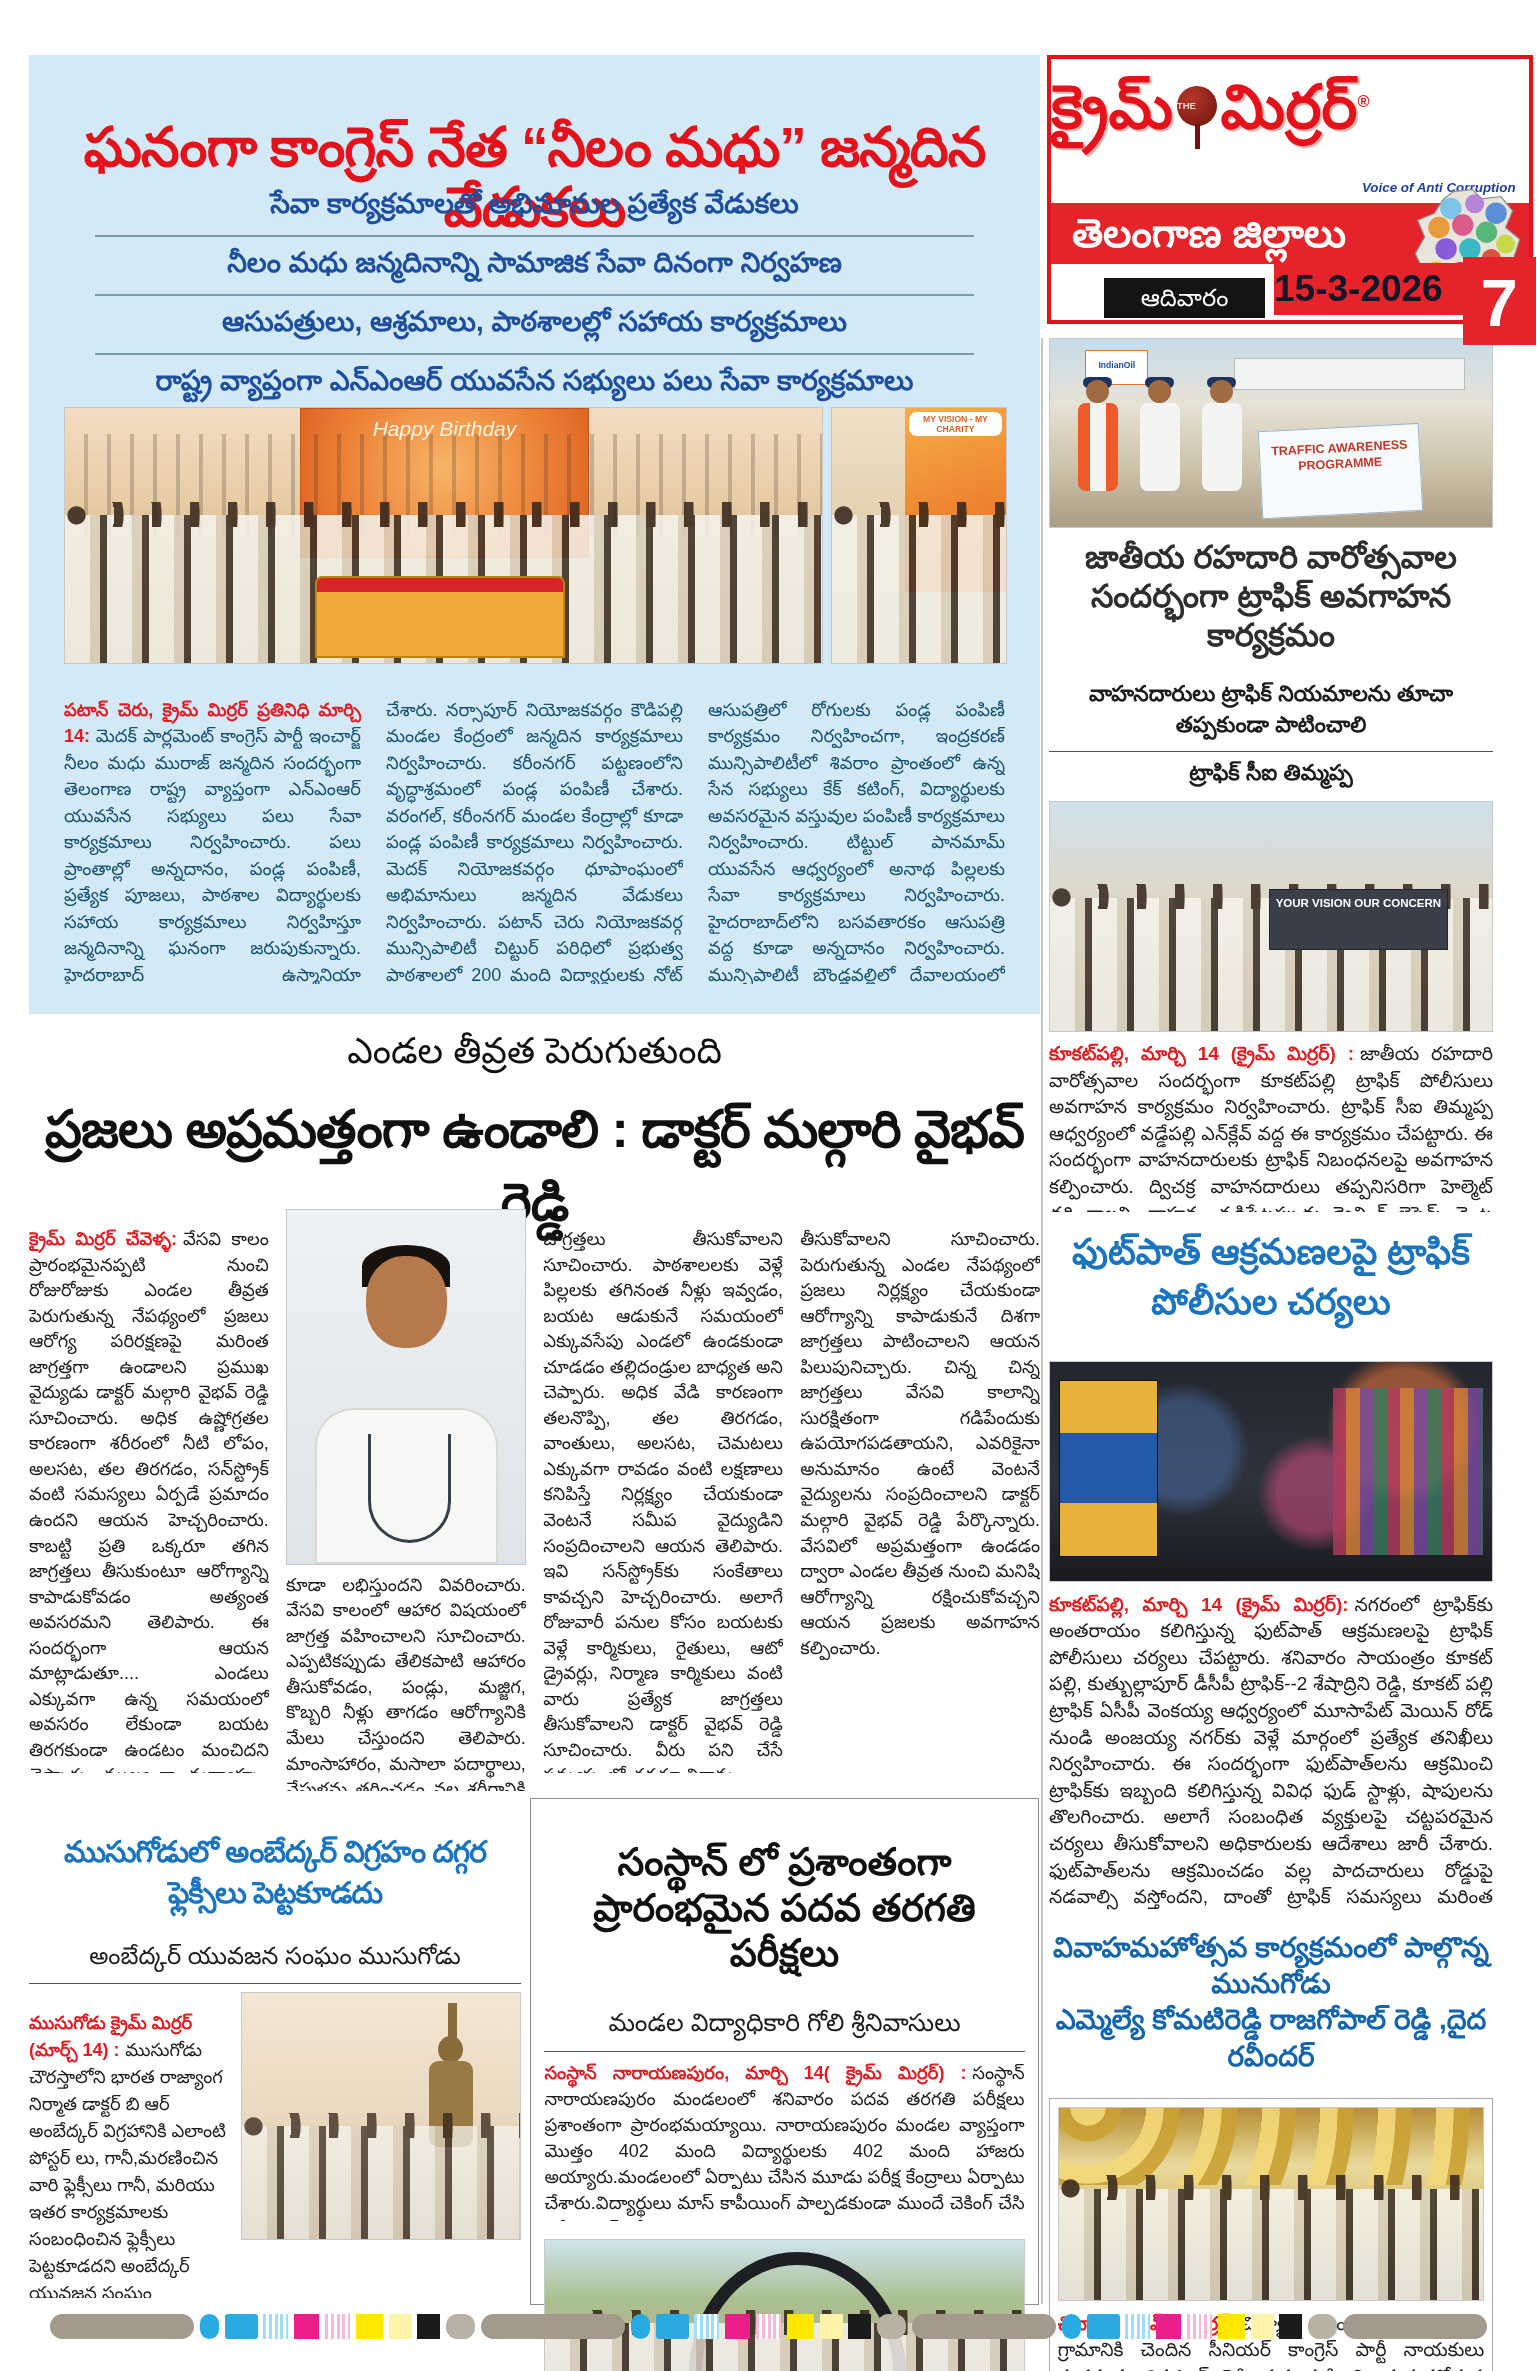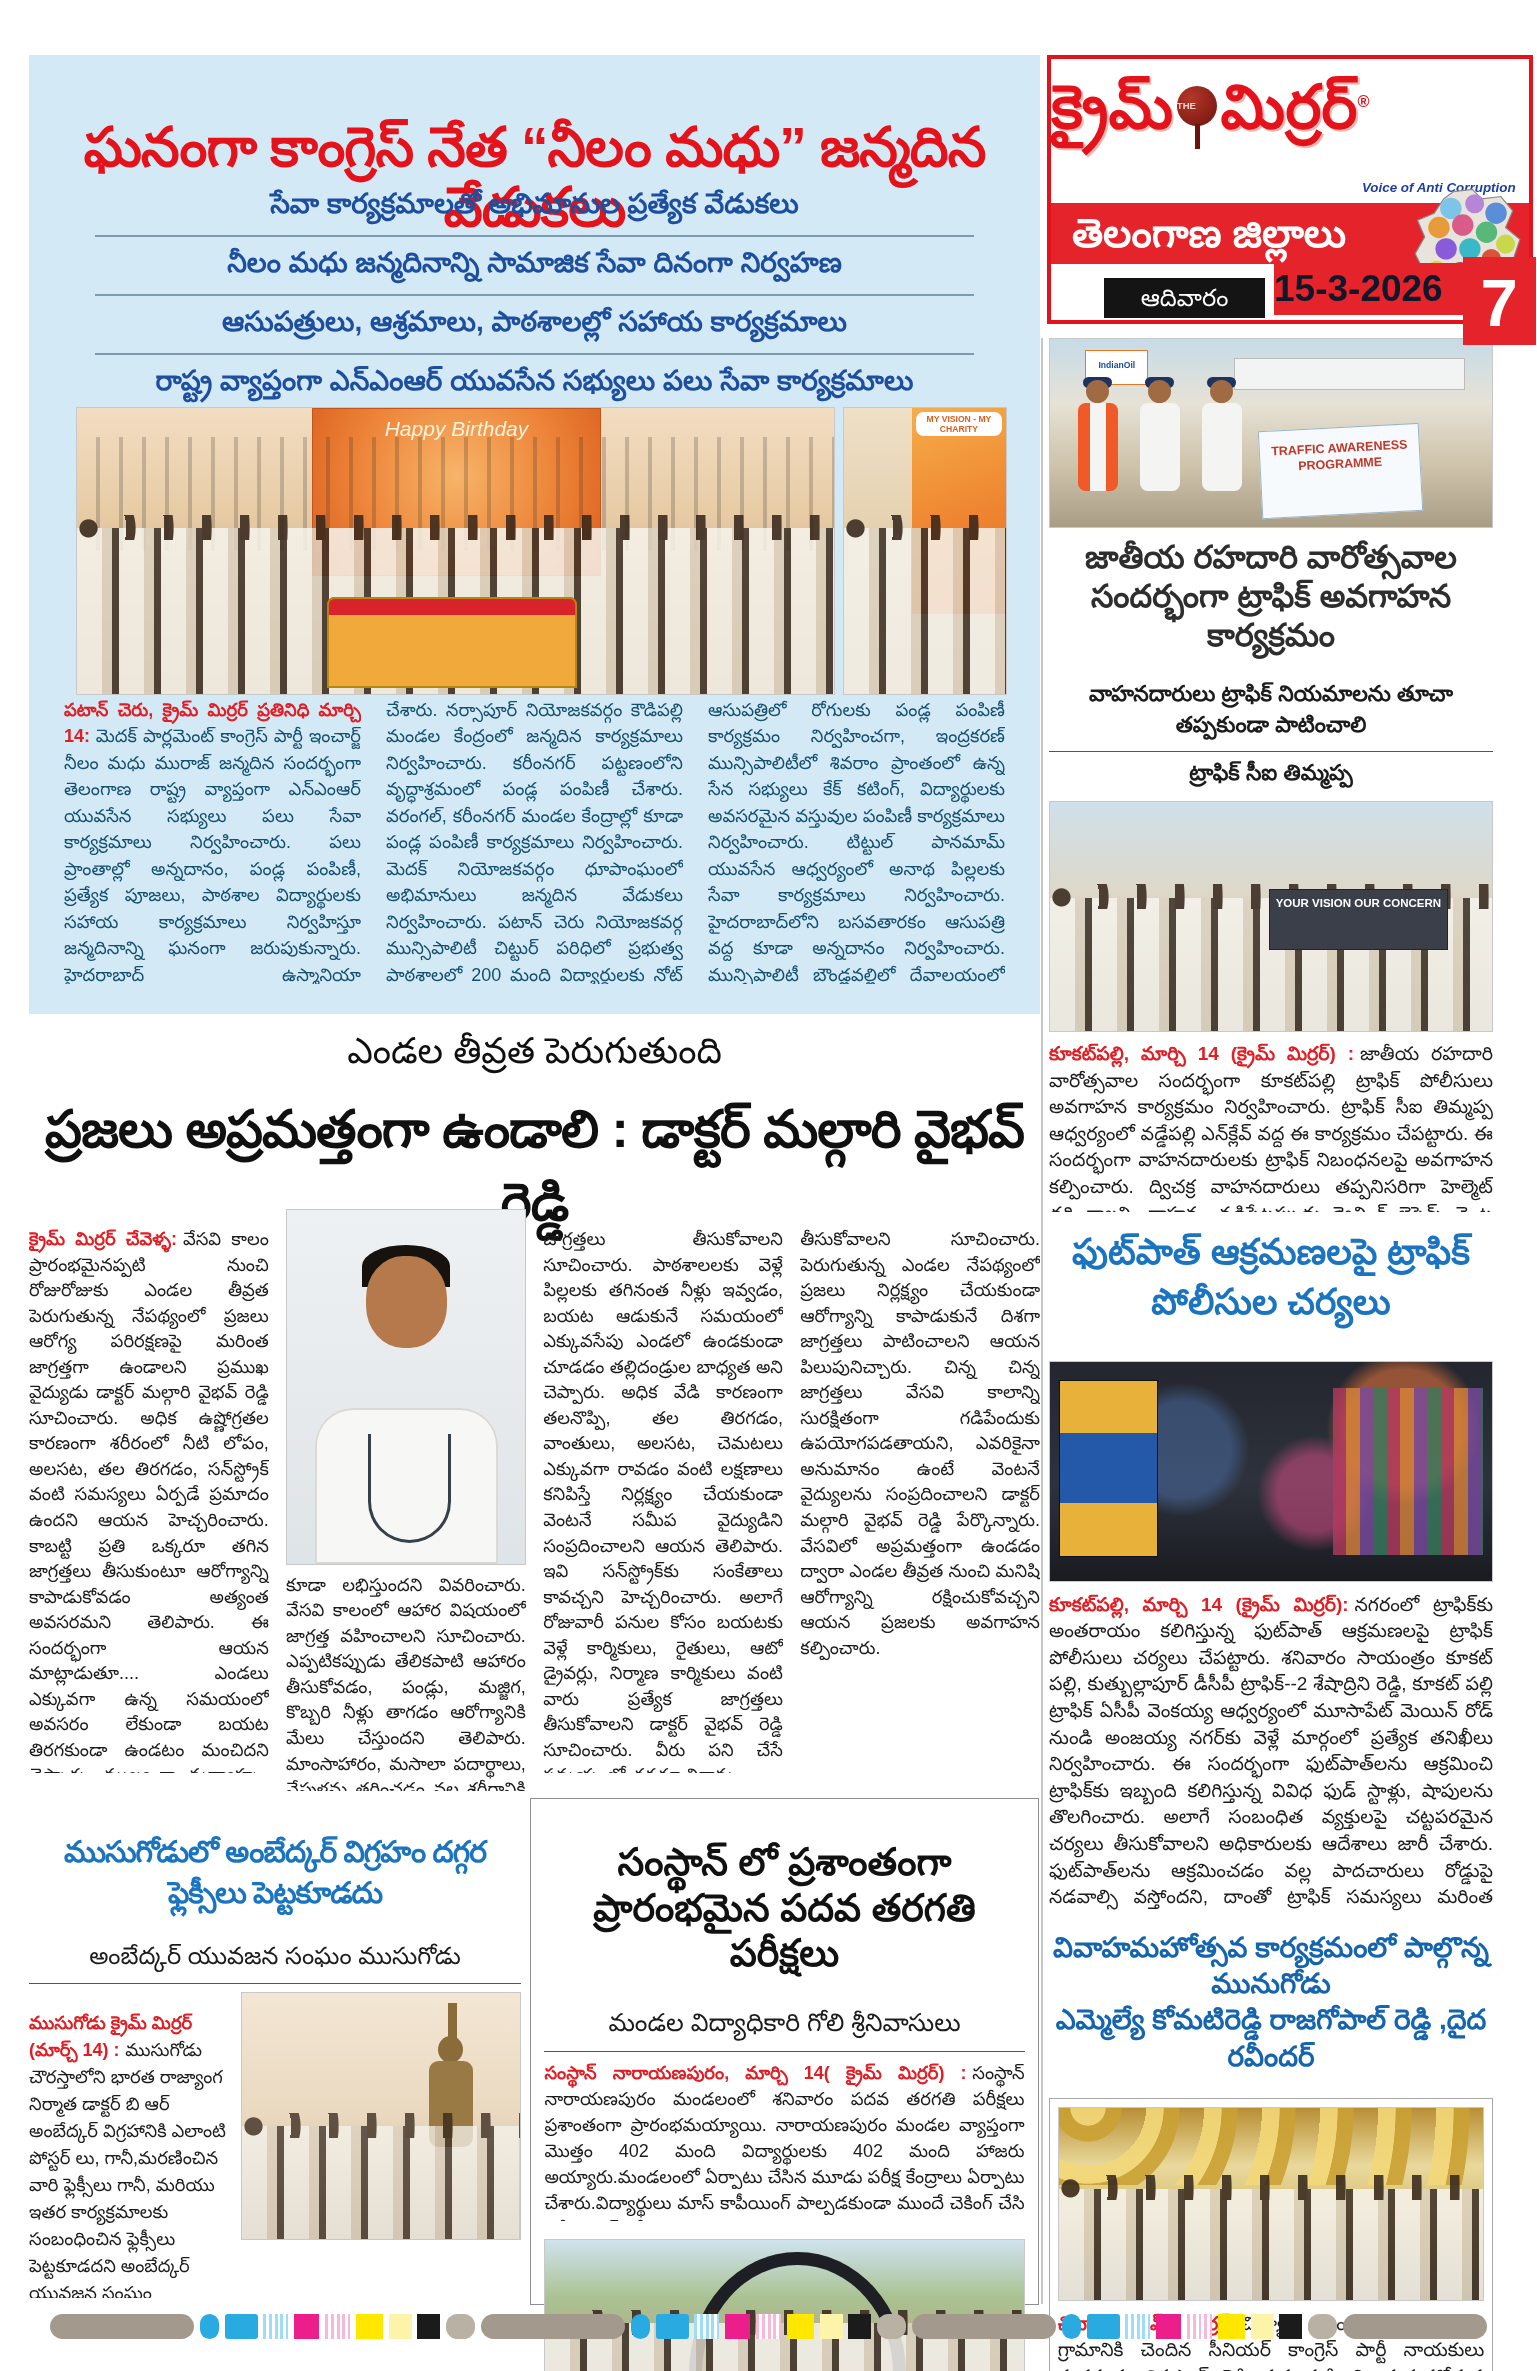--- a/index.html
+++ b/index.html
@@ -11,21 +11,21 @@
   .dateline{color:#e01e24;font-weight:bold;margin-right:5.8px;}
   .jtext{text-align:justify;color:#1c1c1c;}
 
   
   .lead-panel{position:absolute;left:29px;top:55px;width:1011px;height:959px;background:#d4e9f6;}
   .lead-headline{position:absolute;top:25px;left:9.6px;right:9.6px;text-align:center;
       color:#e4131b;font-size:55px;font-weight:800;letter-spacing:-1px;line-height:1.1;}
   .lead-subs{position:absolute;top:123px;left:38px;right:38px;}
   .lead-sub{color:#1d4f9e;font-weight:bold;font-size:28px;text-align:center;padding:9.6px 0 8.6px 0;}
   .lead-sep{height:1.9px;background:#7f9bb0;width:94%;margin:0 auto;}
-  .lead-photos{position:absolute;top:352px;left:35px;right:33px;height:288px;display:flex;gap:7.7px;margin-left:12px;}
+  .lead-photos{position:absolute;top:352px;left:35px;right:33px;height:257px;display:flex;gap:7.7px;}
   .lead-cols{position:absolute;top:624px;left:35px;right:35px;height:323px;display:flex;gap:25px;}
   .lead-col{flex:1;font-size:18px;line-height:1.47;text-align:justify;color:#14506f;overflow:hidden;}
 
   
   .masthead{position:absolute;left:1047px;top:55px;width:478px;height:261px;border:4.8px solid #e4131b;background:#fff;}
   .mh-logo{position:absolute;top:13.4px;left:0;right:0;color:#e4131b;font-size:61px;
       font-weight:800;text-shadow:1.9px 1.9px 0 #f3b6b2;white-space:nowrap;}
   .mh-lolli{display:inline-block;width:40px;height:40px;border-radius:50%;margin:0 3.8px;
       background:radial-gradient(circle at 35% 30%,#b5372a,#6e130c);position:relative;top:-5.8px;
       color:#f3d3c9;font-size:9.6px;font-weight:bold;text-shadow:none;line-height:40px;vertical-align:middle;}

